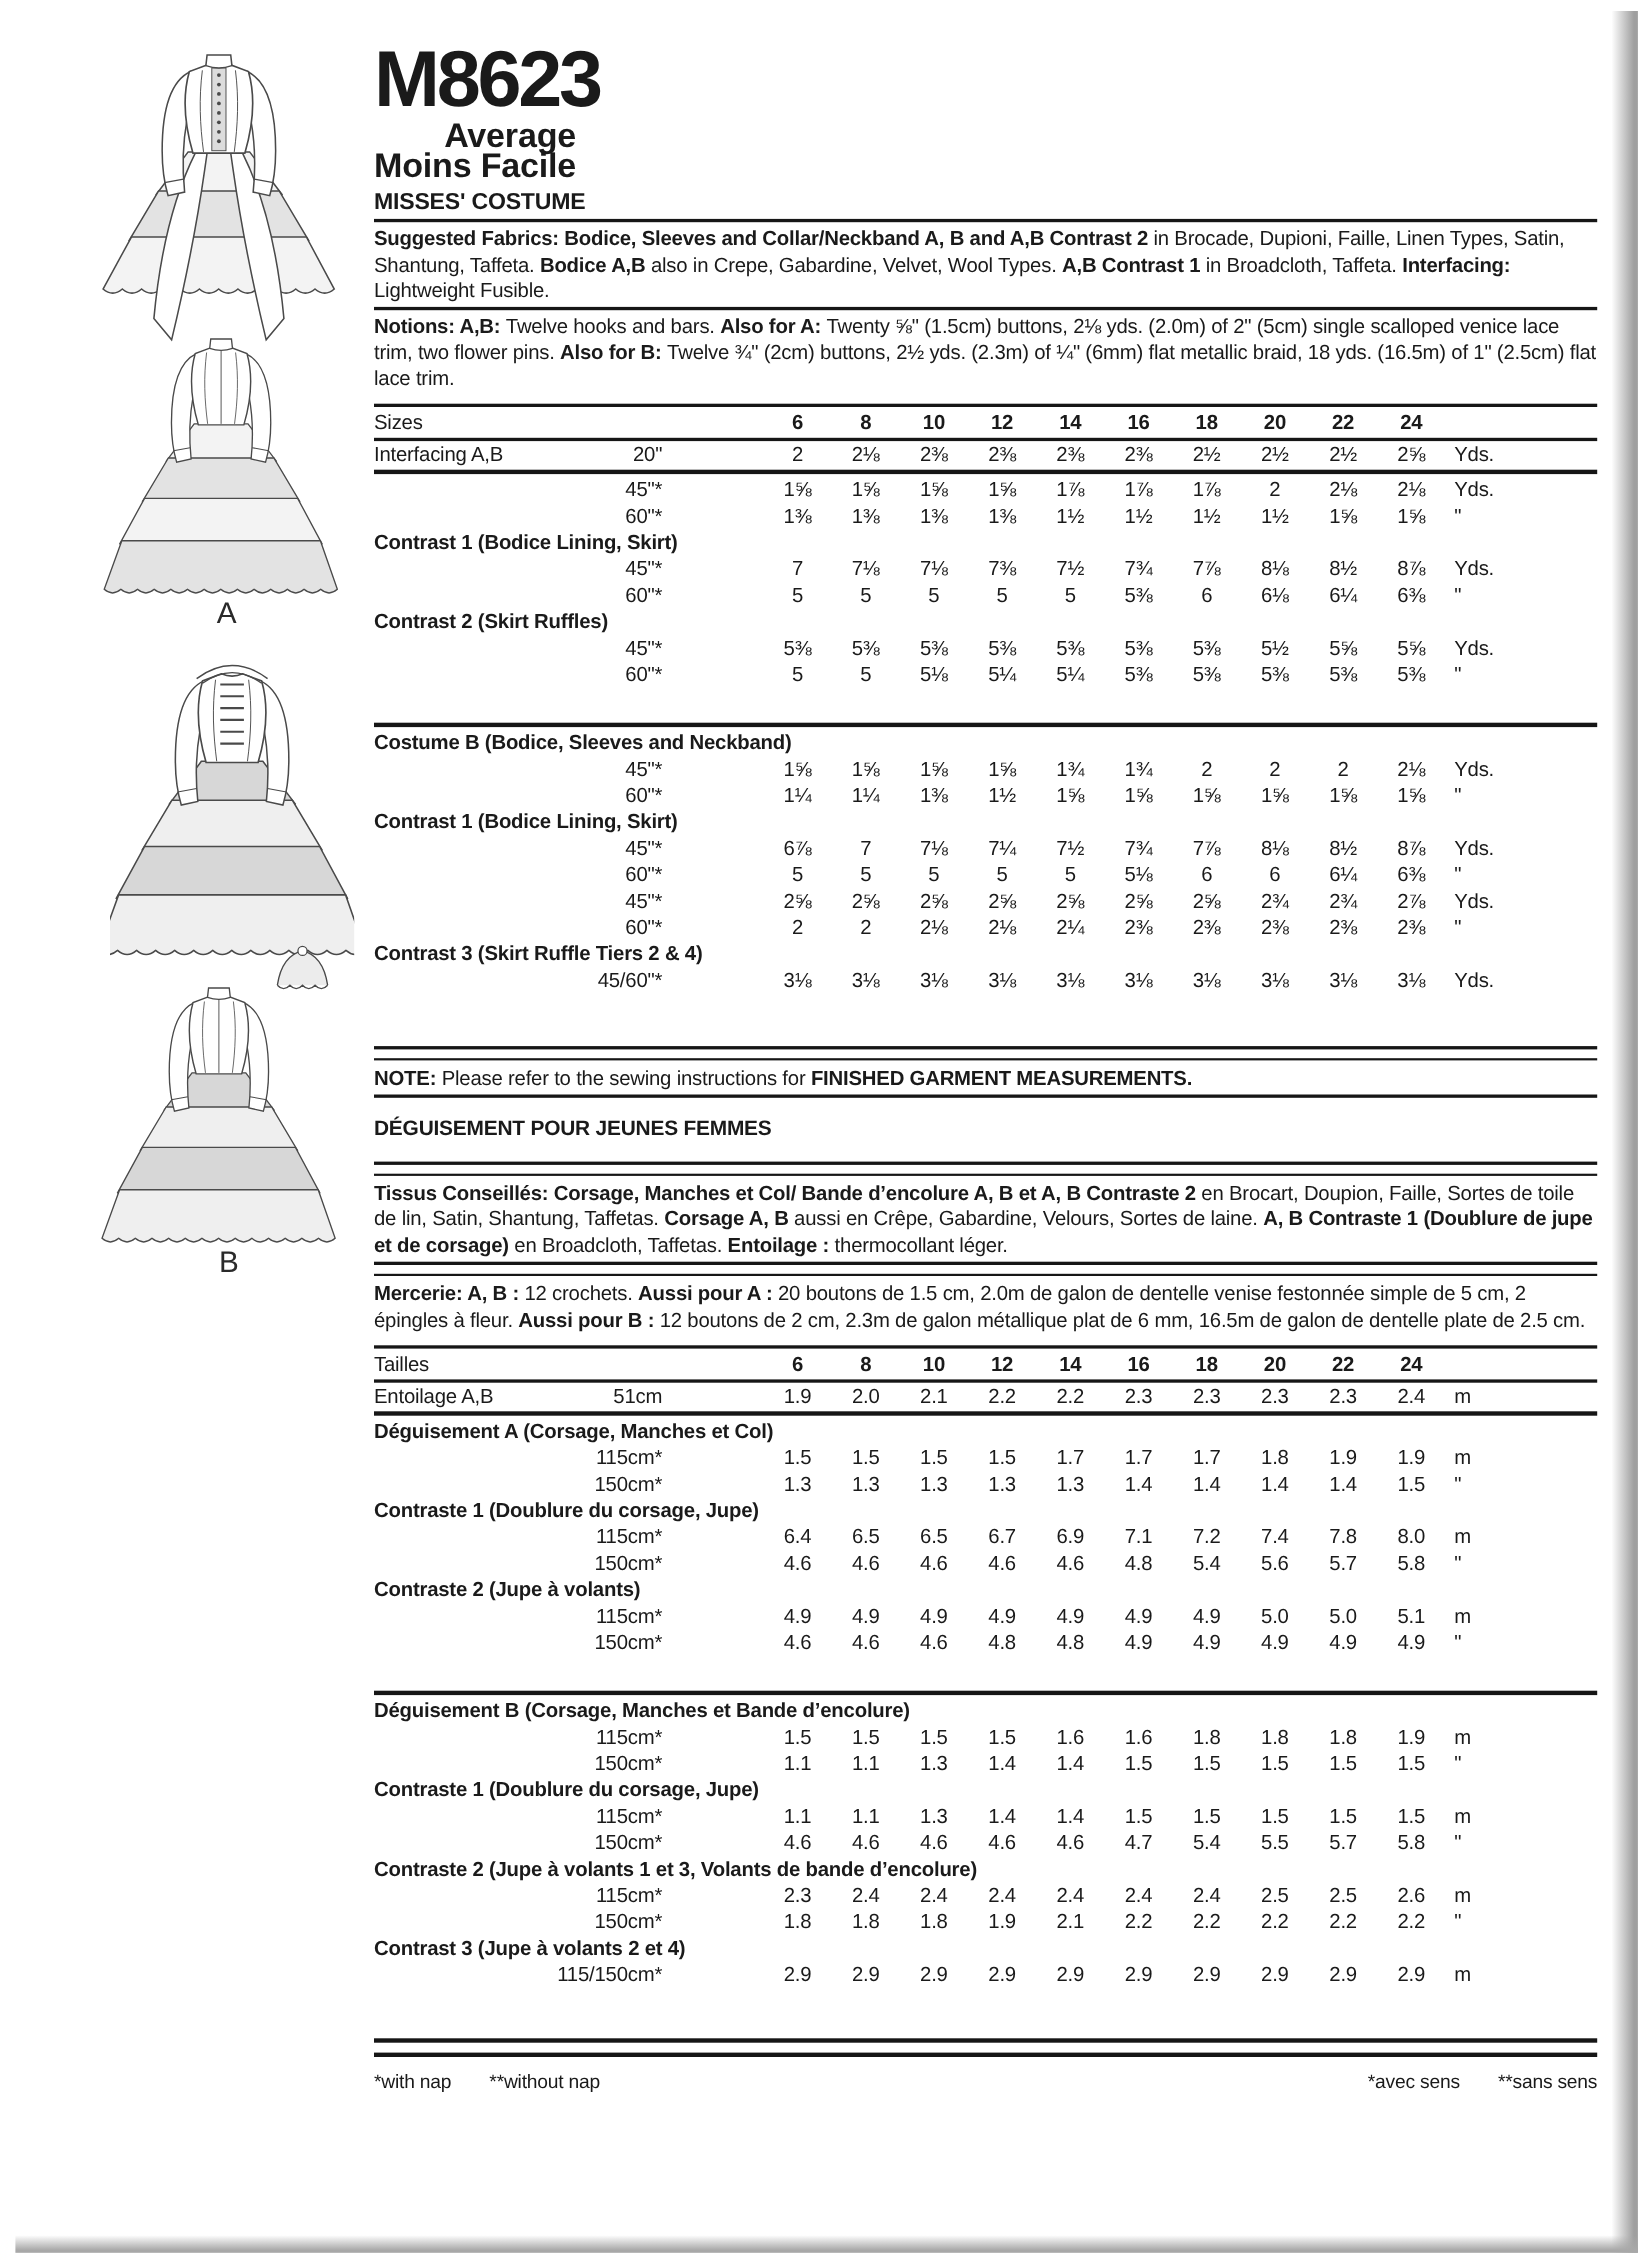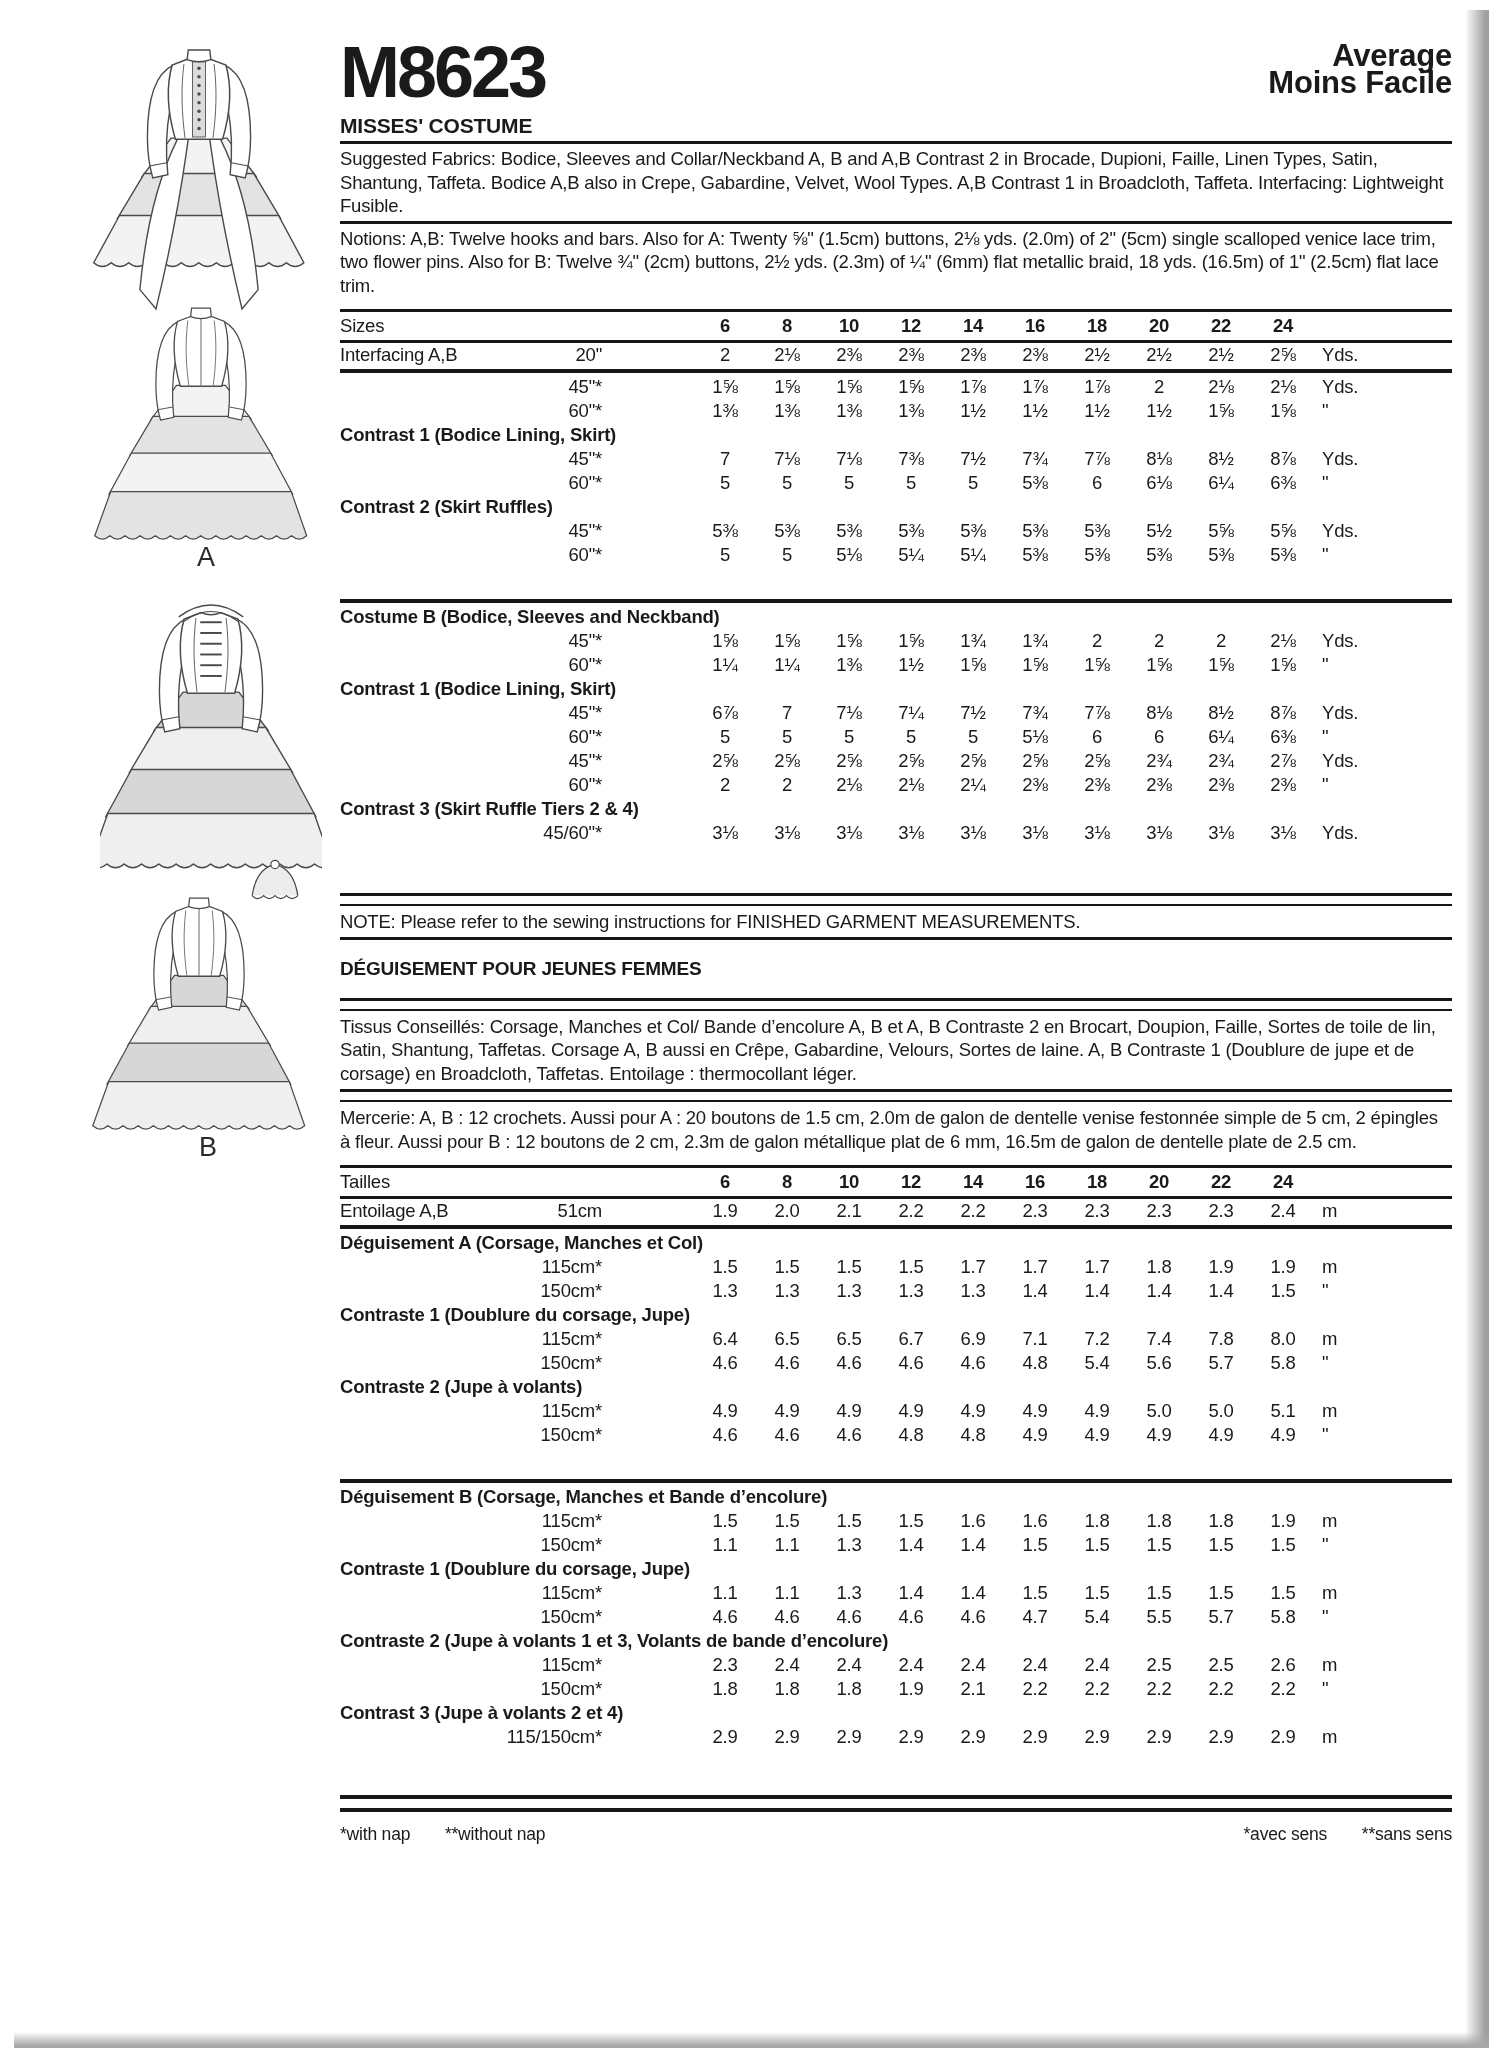--- a/index.html
+++ b/index.html
@@ -13,26 +13,26 @@
     background:linear-gradient(90deg,rgba(255,255,255,0),#9f9f9f 85%);}
   .edge-b{position:absolute;left:14px;bottom:0;width:1475px;height:16px;
     background:linear-gradient(180deg,rgba(255,255,255,0),#a8a8a8 85%);}
 
   
   .illus{position:absolute;}
   .view-label{position:absolute;font-size:27px;color:#2a2a2a;}
 
   
   .col{position:absolute;left:340px;top:38px;width:1112px;}
-  .hdr{display:flex;justify-content:space-between;align-items:flex-start;}
+  .hdr{display:flex;justify-content:space-between;align-items:flex-start;flex-direction:column;}
   .pattern-number{font-size:72px;font-weight:bold;letter-spacing:-3px;line-height:0.95;}
   .difficulty{text-align:right;font-weight:bold;font-size:31px;line-height:27px;padding-top:4px;}
   .title{font-size:21px;font-weight:bold;margin-top:8px;}
   p.blk{margin:3px 0;font-size:18.5px;line-height:23.5px;}
-  .b{font-weight:normal;}
+  .b{font-weight:bold;}
   .rule{border-top:3px solid #161616;margin:3px 0;}
   .rule-h{border-top:4px solid #161616;margin:2px 0;}
   .rule-dbl{height:8px;border-top:3px solid #161616;border-bottom:2px solid #161616;margin:4px 0;}
   .rule-ftr{height:9px;border-top:4px solid #161616;border-bottom:4px solid #161616;margin:2px 0 12px;}
   .gap-sm{height:30px;}
   .gap-md{height:44px;}
 
   
   .trow{display:grid;grid-template-columns:150px 112px 92px repeat(10,62px) 102px;
     min-height:24px;line-height:24px;font-size:18.5px;align-items:baseline;}

